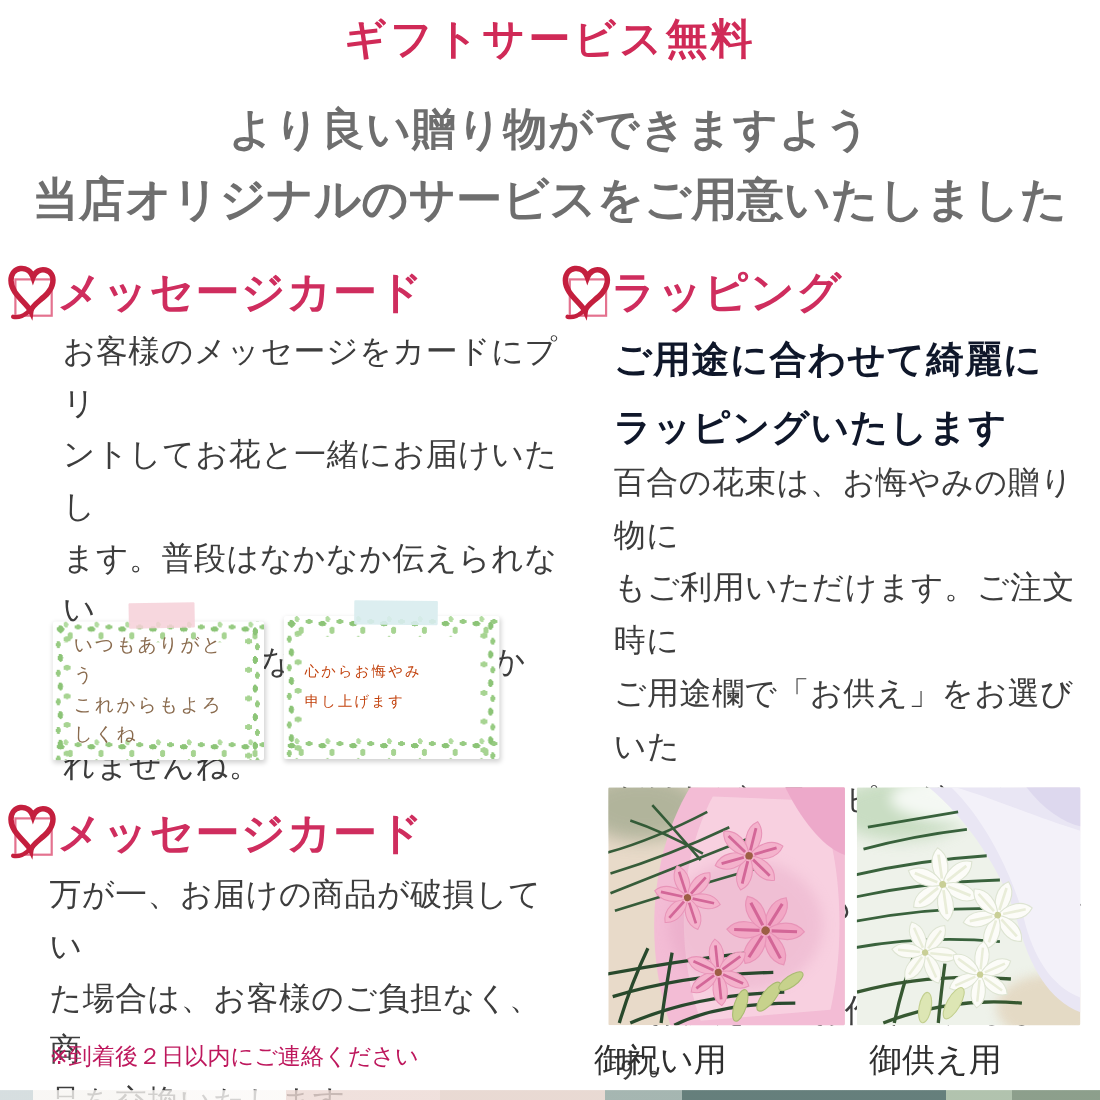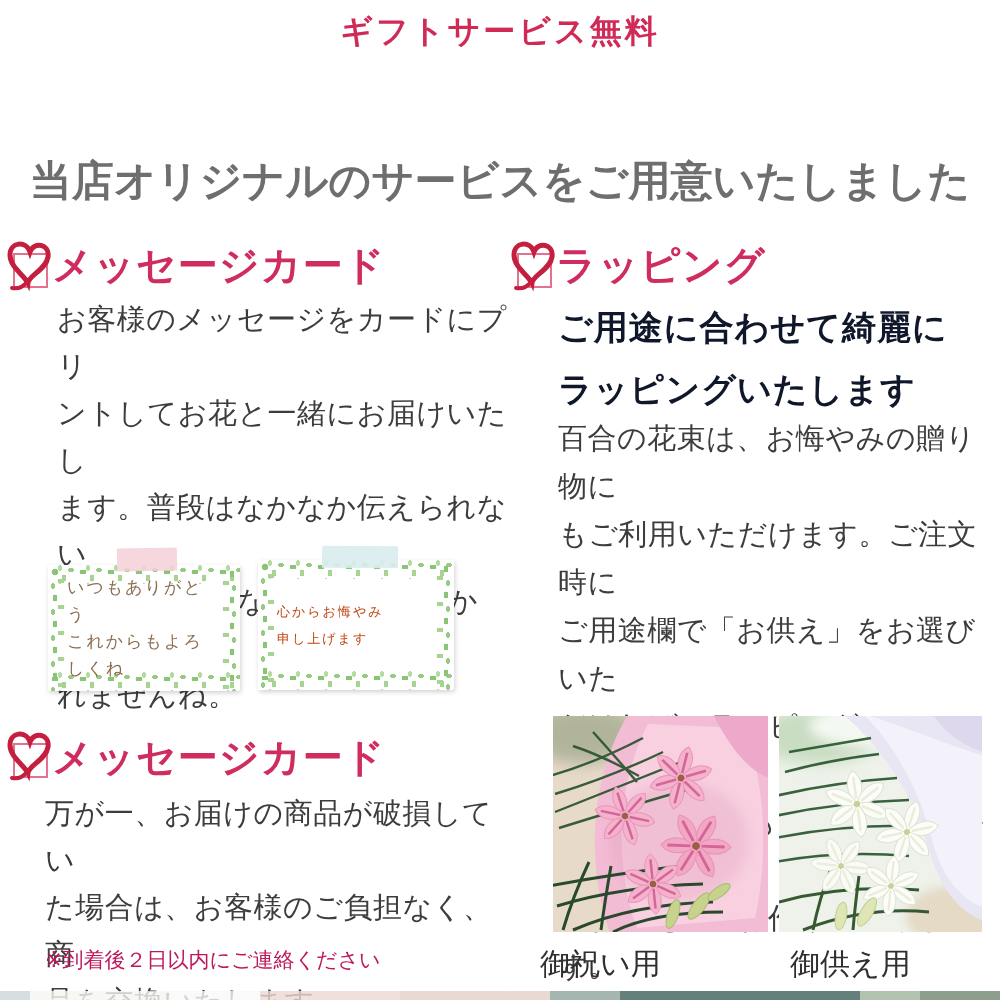--- a/index.html
+++ b/index.html
@@ -7,21 +7,21 @@
     position:relative;width:1000px;height:1000px;margin:0 auto;
     background:#ffffff;overflow:hidden;
     font-family:"DejaVu Sans","Liberation Sans",sans-serif;
     color:#3d3d3d;
   }
   .abs{position:absolute;}
   
   .main-title{
     left:0;top:10px;width:1000px;text-align:center;
     font-family:"DejaVu Serif","Liberation Serif",serif;
-    font-size:32px;font-weight:600;letter-spacing:3px;color:#d02a57;
+    font-size:38px;font-weight:600;letter-spacing:3px;color:#d02a57;
   }
   .sub1{
     left:0;top:90px;width:1000px;text-align:center;
     font-size:40px;font-weight:bold;color:#6e6e6e;letter-spacing:1px;
   }
   .sub2{
     left:0;top:153px;width:1000px;text-align:center;
     font-size:42px;font-weight:bold;color:#6e6e6e;letter-spacing:0px;
   }
   
@@ -91,20 +91,21 @@
       #e3d0c8 40% 55%, #8fa49e 55% 62%, #3f5f5b 62% 86%,
       #9eb49a 86% 92%, #70876f 92% 100%);
   }
 </style>
 </head>
 <body>
 
 <div class="page">
 
   <div class="abs main-title">ギフトサービス無料</div>
+  <div class="abs sub1">より良い贈り物ができますよう</div>
   <div class="abs sub2">当店オリジナルのサービスをご用意いたしました</div>
 
   <div class="abs" style="left:2px;top:234px;">
     <svg class="heart-ico" viewBox="0 0 54 60">
       <rect x="12" y="20" width="33" height="33" fill="none" stroke="#e4728f" stroke-width="2"></rect>
       <path d="M28 18 C24 6 8 8 8 21 C8 33 22 41 26 49 C27 41 44 36 46 23 C48 10 32 7 28 18 Z" fill="none" stroke="#c41f3e" stroke-width="5" stroke-linecap="round"></path>
       <path d="M25 48 C21 53 15 55 10 54" fill="none" stroke="#c41f3e" stroke-width="4" stroke-linecap="round"></path>
     </svg>
   </div>
   <div class="abs sec-heading" style="left:52px;top:238px;">メッセージカード</div>

